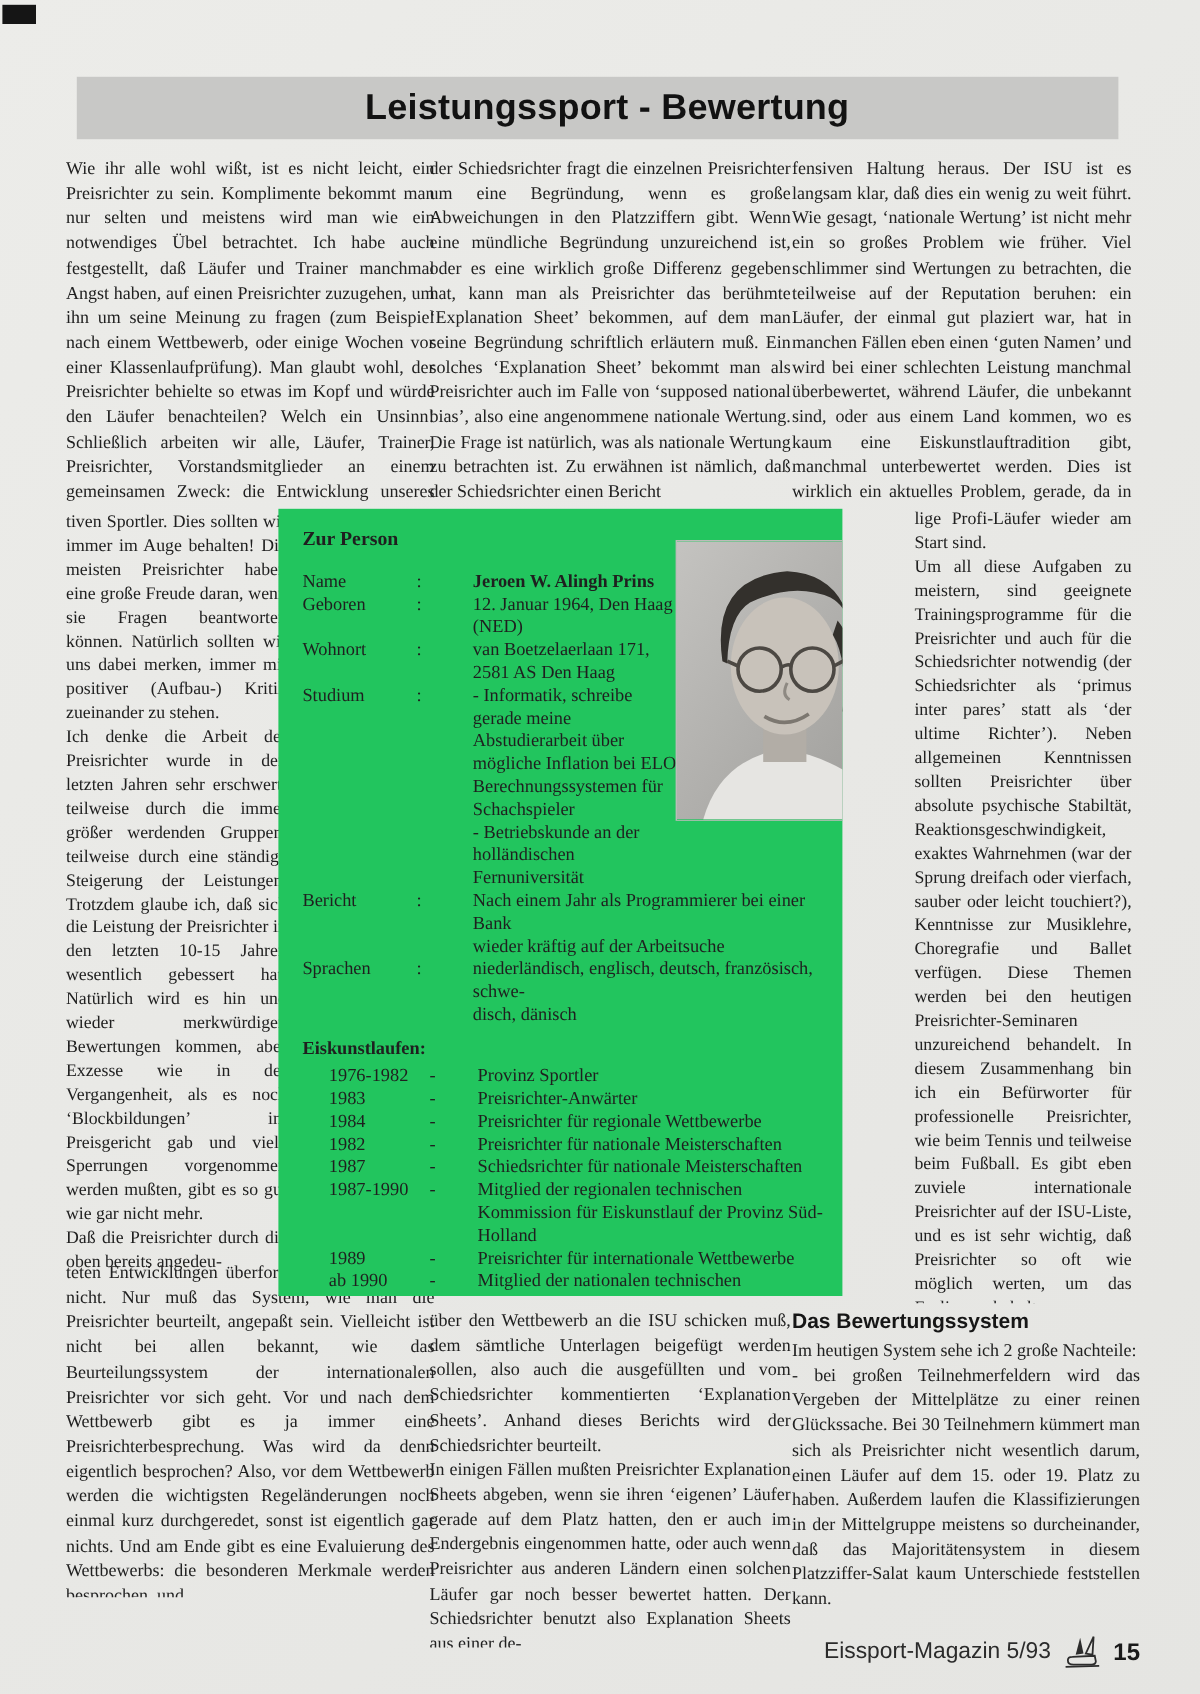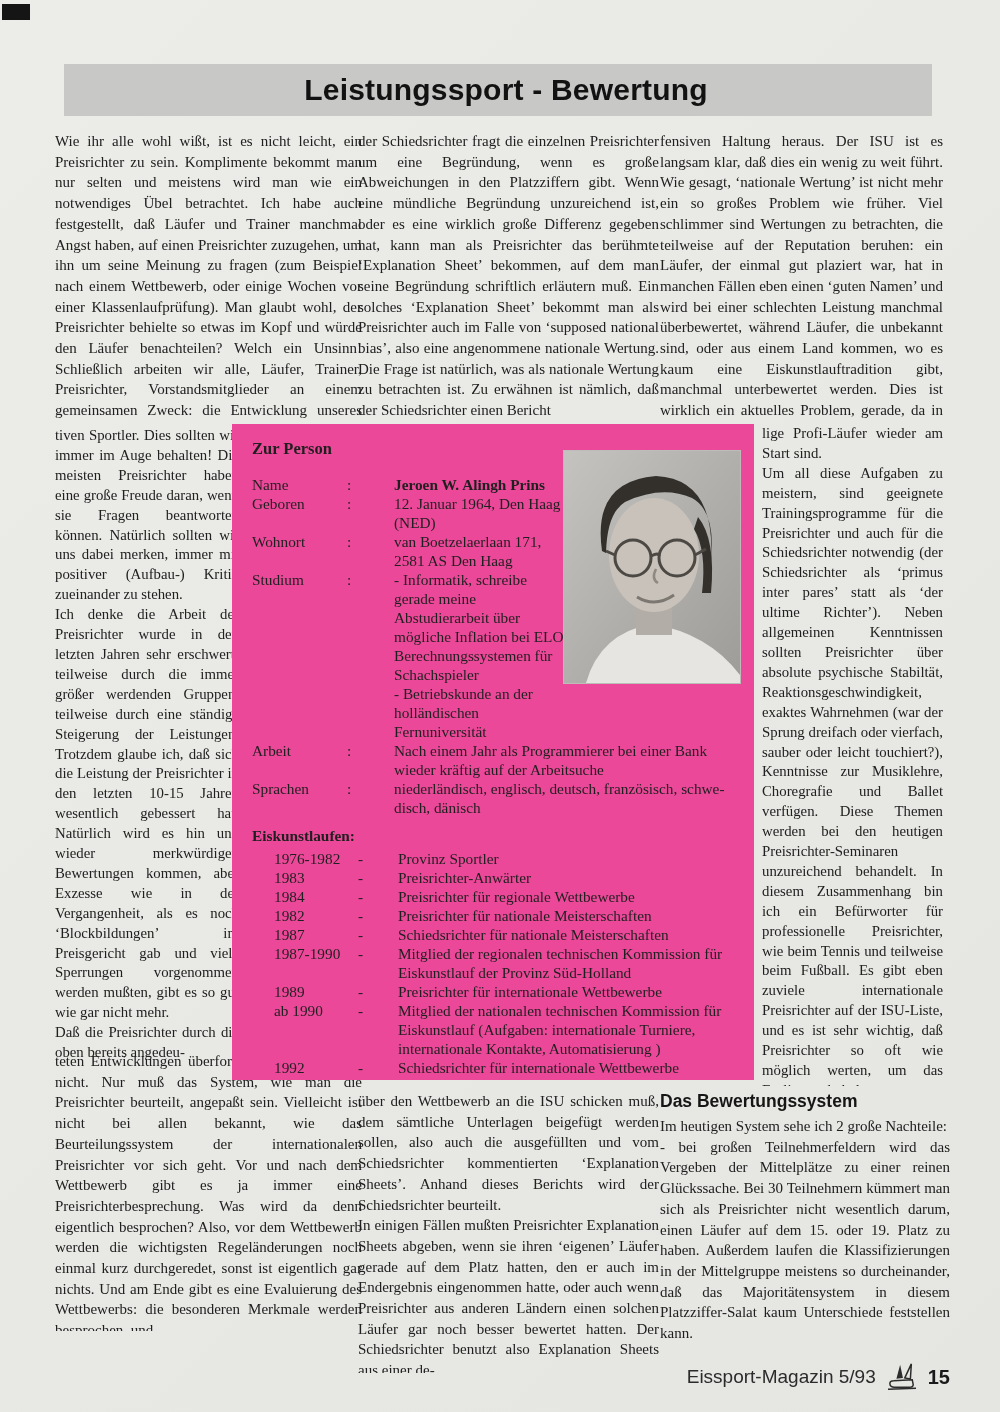--- a/index.html
+++ b/index.html
@@ -19,21 +19,21 @@
   .c1b{left:55px;top:426px;width:184px;height:662px;}
   .c1c{left:55px;top:1051px;width:307px;height:280px;}
   .c2a{left:358px;top:131px;width:301px;height:290px;}
   .c2b{left:358px;top:1091px;width:301px;height:282px;}
   .c3a{left:660px;top:131px;width:283px;height:292px;}
   .c3b{left:762px;top:424px;width:181px;height:662px;}
   .c3c{left:660px;top:1091px;width:290px;height:282px;}
   .bw-head{font-family:"Liberation Sans", sans-serif;font-weight:700;font-size:17.5px;
            color:#161616;margin:0 0 4px 0;}
   
-  .person-box{position:absolute;left:232px;top:424px;width:522px;height:656px;background:#ec4899;
+  .person-box{position:absolute;left:232px;top:424px;width:470px;height:656px;background:#22c55e;
               font-size:15.3px;line-height:19px;overflow:hidden;}
   .pb-title{font-weight:bold;font-size:16.5px;padding:15px 0 0 20px;}
   .pb-fields{padding:17px 14px 0 20px;}
   .pb-row{display:flex;}
   .pb-lbl{width:95px;flex:none;}
   .pb-sep{width:47px;flex:none;}
   .pb-val{white-space:pre-line;text-align:left;}
   .pb-row.nrw .pb-val{width:176px;}
   .pb-row.wde .pb-val{width:346px;}
   .pb-val.bold{font-weight:bold;}
@@ -101,21 +101,21 @@
       <span class="pb-val">van Boetzelaerlaan 171,
 2581 AS Den Haag</span>
     </div>
     <div class="pb-row nrw">
       <span class="pb-lbl">Studium</span>
       <span class="pb-sep">:</span>
       <span class="pb-val">- Informatik, schreibe gerade meine Abstudierarbeit über mögliche Inflation bei ELO-Berechnungssystemen für Schachspieler
 - Betriebskunde an der holländischen Fernuniversität</span>
     </div>
     <div class="pb-row wde">
-      <span class="pb-lbl">Arbeit</span>
+      <span class="pb-lbl">Bericht</span>
       <span class="pb-sep">:</span>
       <span class="pb-val">Nach einem Jahr als Programmierer bei einer Bank
 wieder kräftig auf der Arbeitsuche</span>
     </div>
     <div class="pb-row wde">
       <span class="pb-lbl">Sprachen</span>
       <span class="pb-sep">:</span>
       <span class="pb-val">niederländisch, englisch, deutsch, französisch, schwe-
 disch, dänisch</span>
     </div>

